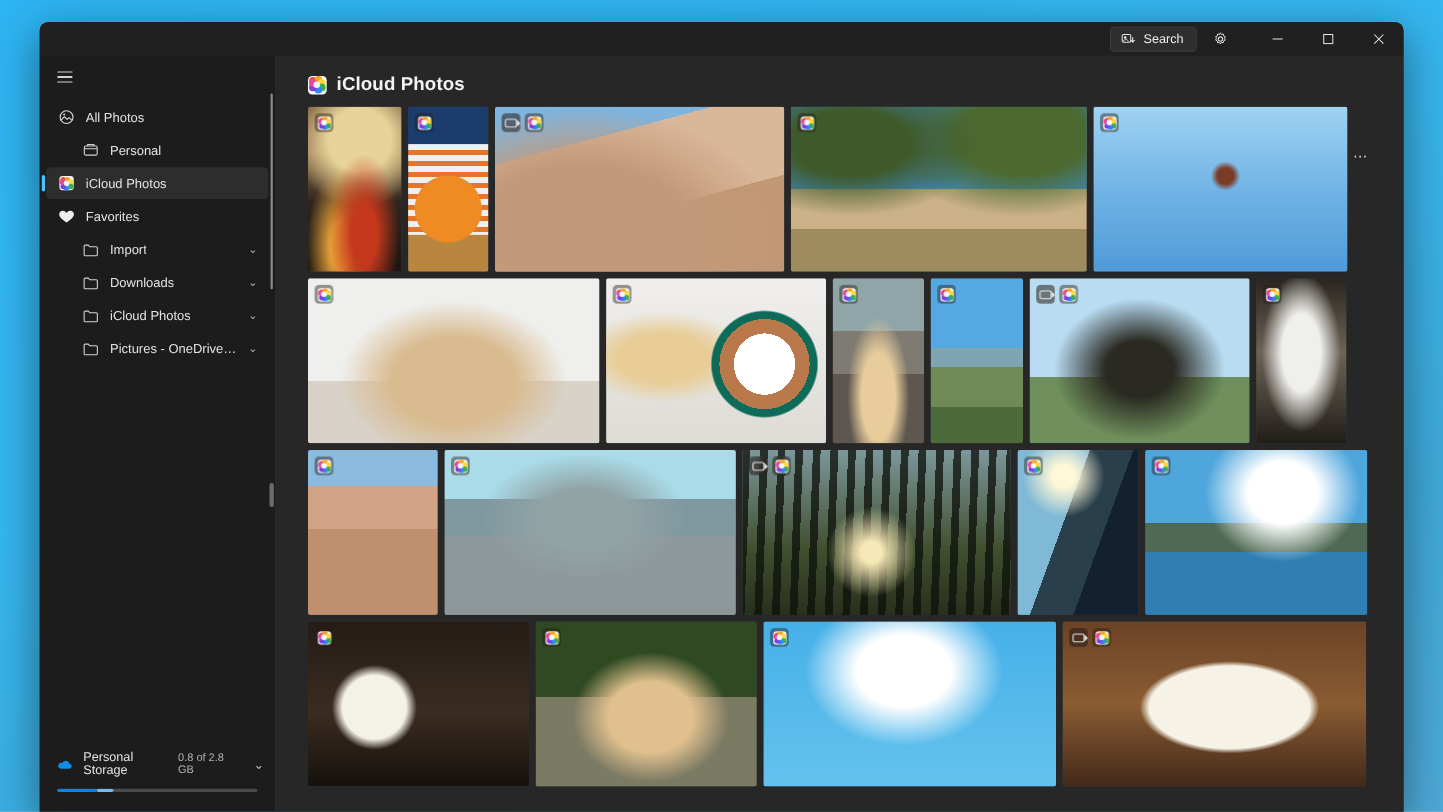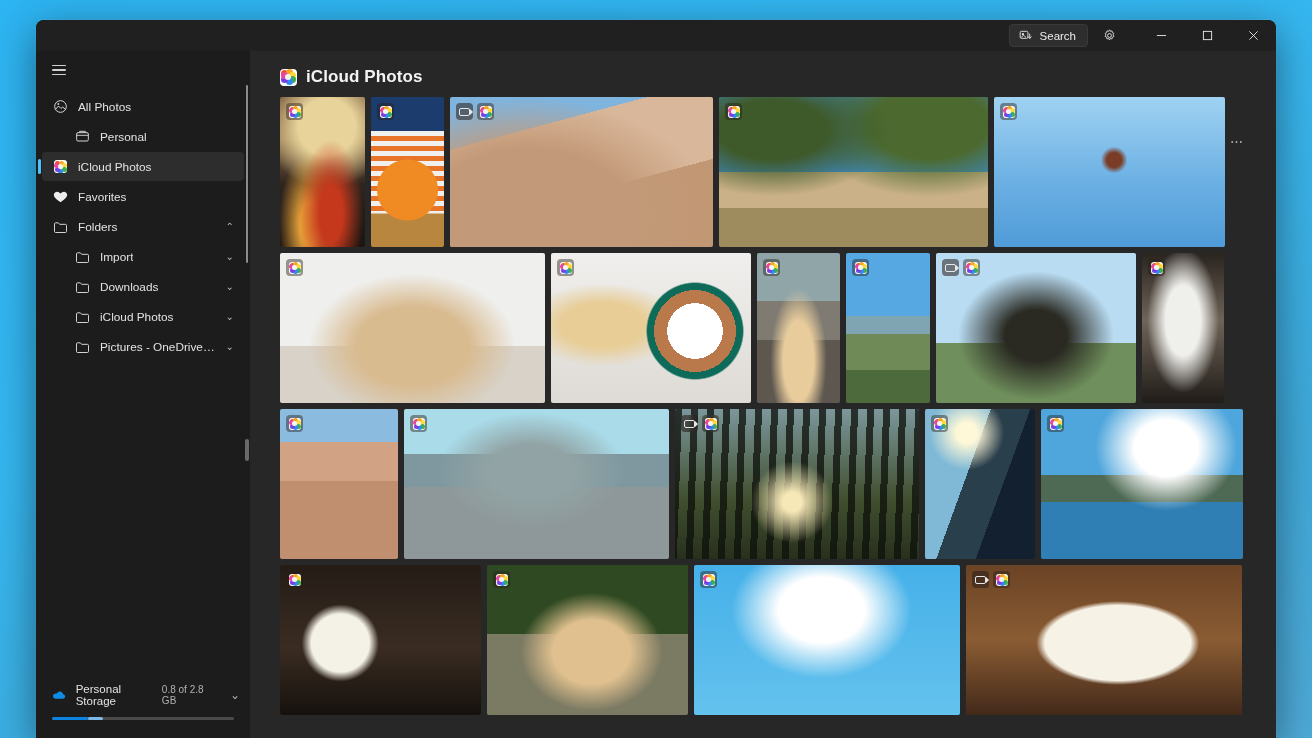--- a/index.html
+++ b/index.html
@@ -367,29 +367,20 @@
             <span class="nav-label">iCloud Photos</span>
           </div>
           <div class="nav-item">
             <span class="ico">
               <svg width="15" height="14" viewBox="0 0 18 16">
                 <path d="M9 14.4 C3.2 10.4 1 8 1 5.4 1 3.2 2.8 1.6 4.9 1.6 6.4 1.6 8 2.5 9 3.9 10 2.5 11.6 1.6 13.1 1.6 15.2 1.6 17 3.2 17 5.4 17 8 14.8 10.4 9 14.4Z" fill="#ededed"></path>
               </svg>
             </span>
             <span class="nav-label">Favorites</span>
           </div>
-          <div class="nav-item">
-            <span class="ico">
-              <svg width="15" height="14" viewBox="0 0 18 16">
-                <path d="M1.8 13.4 V4.2 c0-.7.5-1.2 1.2-1.2h3.4l1.6 1.8h7c.7 0 1.2.5 1.2 1.2v7.4c0 .7-.5 1.2-1.2 1.2H3c-.7 0-1.2-.5-1.2-1.2Z" fill="none" stroke="#d3d3d3" stroke-width="1.2" stroke-linejoin="round"></path>
-              </svg>
-            </span>
-            <span class="nav-label">Folders</span>
-            <span class="chev" style="font-size:10px;">⌃</span>
-          </div>
           <div class="nav-item indent">
             <span class="ico">
               <svg width="15" height="14" viewBox="0 0 18 16">
                 <path d="M1.8 13.4 V4.2 c0-.7.5-1.2 1.2-1.2h3.4l1.6 1.8h7c.7 0 1.2.5 1.2 1.2v7.4c0 .7-.5 1.2-1.2 1.2H3c-.7 0-1.2-.5-1.2-1.2Z" fill="none" stroke="#d3d3d3" stroke-width="1.2" stroke-linejoin="round"></path>
               </svg>
             </span>
             <span class="nav-label">Import</span>
             <span class="chev" style="font-size:10px;">⌄</span>
           </div>
           <div class="nav-item indent">

